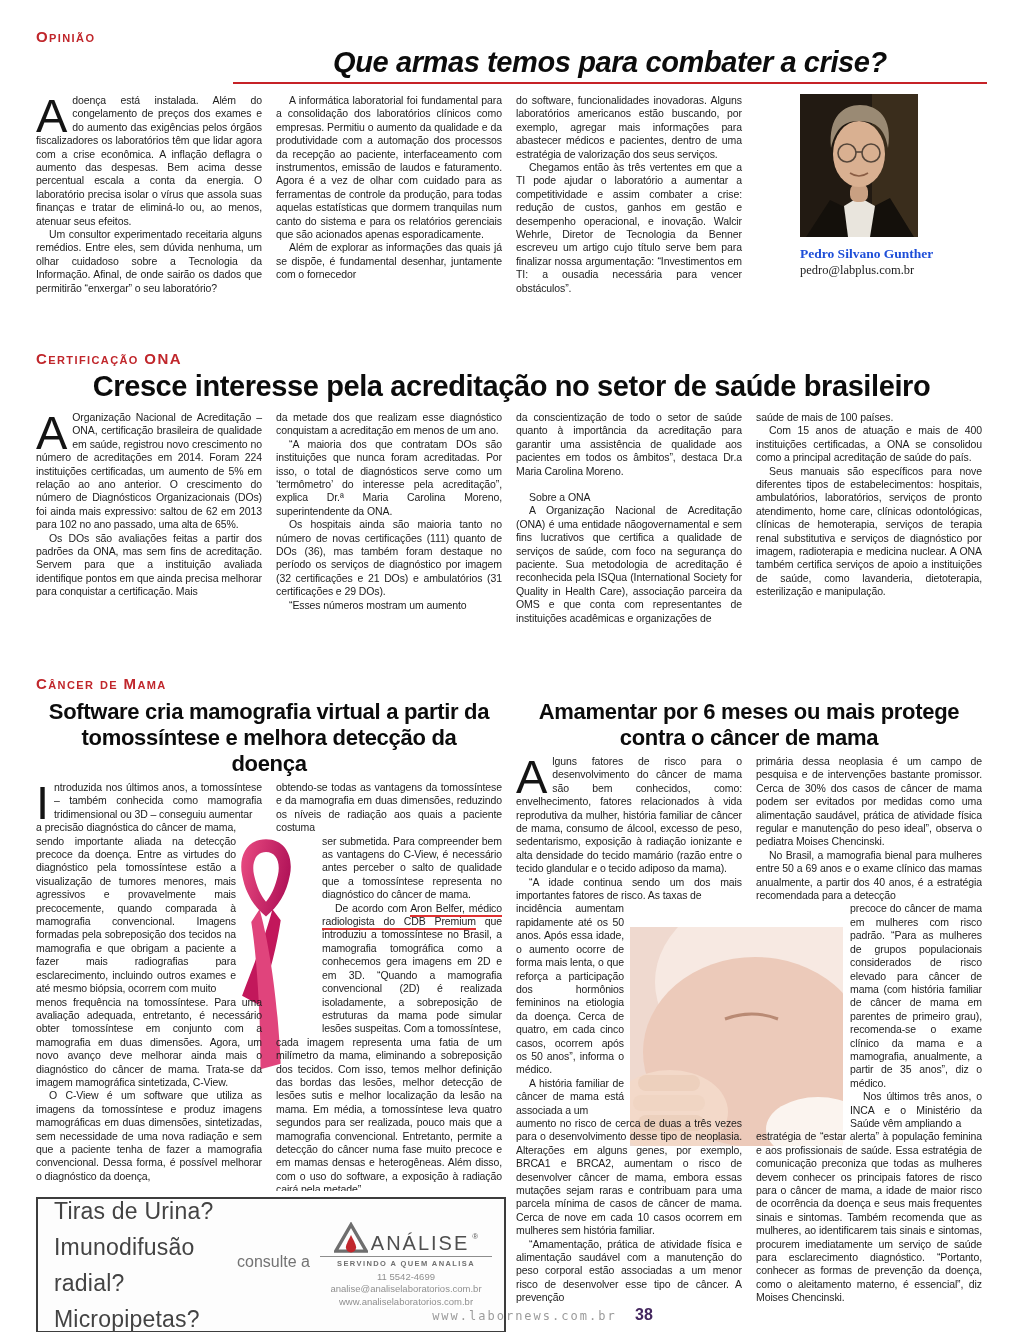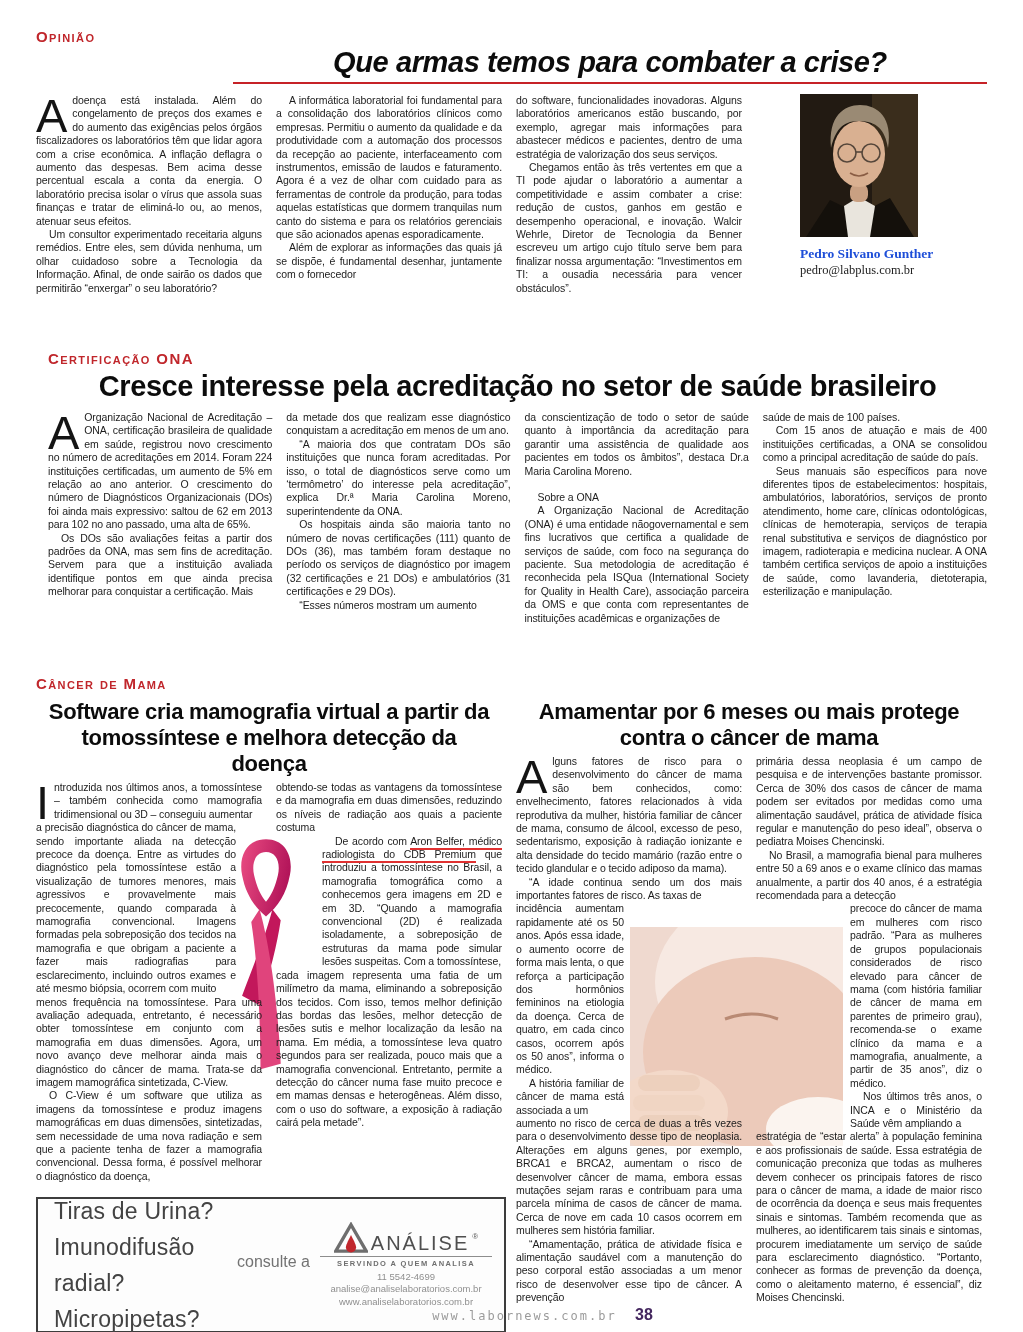--- a/index.html
+++ b/index.html
@@ -19,21 +19,21 @@
     color:#0c0c0c; text-align:center;font-style:italic;
   }
   h1.headline-ona { font-size:29px; line-height:33px; font-weight:700; letter-spacing:-0.4px; color:#0c0c0c; text-align:center; margin-top:2px; }
   .cols { display:flex; gap:14px; margin-top:10px; }
   .col { width:226px; position:relative; z-index:1; }
   .body p { font-size:10.5px; line-height:13.4px; text-align:justify; letter-spacing:-0.1px; }
   p.ind { text-indent:13px; }
   p.subhead { margin-top:13px; }
   .drop::first-letter { float:left; font-size:47px; line-height:37px; padding:3px 5px 0 0; color:#141414; }
   #opiniao-cols { height:242px; overflow:hidden; }
-  #ona { margin-top:14px;margin-left:12px; }
+  #ona { margin-top:14px; }
   #ona-cols { height:252px; overflow:hidden; margin-top:8px; }
   #cancer { margin-top:12px; }
   .articles { display:flex; gap:14px; margin-top:4px; }
   .article { width:466px; }
   .article h2 {
     font-size:22px; line-height:26px; font-weight:700; letter-spacing:-0.3px;
     text-align:center; color:#0c0c0c; margin:2px 6px 4px;
   }
   .article .cols { position:relative; margin-top:4px; }
   #mamo-cols { height:410px; overflow:hidden; }
@@ -166,20 +166,21 @@
             <p class="drop">Introduzida nos últimos anos, a tomossíntese – também conhecida como mamografia tridimensional ou 3D – conseguiu aumentar</p>
             <div class="mamo-c1-narrow">
               <p>a precisão diagnóstica do câncer de mama, sendo importante aliada na detecção precoce da doença. Entre as virtudes do diagnóstico pela tomossíntese estão a visualização de tumores menores, mais agressivos e provavelmente mais precocemente, quando comparada à mamografia convencional. Imagens formadas pela sobreposição dos tecidos na mamografia e que obrigam a paciente a fazer mais radiografias para esclarecimento, incluindo outros exames e até mesmo biópsia, ocorrem com muito</p>
             </div>
             <p>menos frequência na tomossíntese. Para uma avaliação adequada, entretanto, é necessário obter tomossíntese em conjunto com a mamografia em duas dimensões. Agora, um novo avanço deve melhorar ainda mais o diagnóstico do câncer de mama. Trata-se da imagem mamográfica sintetizada, C-View.</p>
             <p class="ind">O C-View é um software que utiliza as imagens da tomossíntese e produz imagens mamográficas em duas dimensões, sintetizadas, sem necessidade de uma nova radiação e sem que a paciente tenha de fazer a mamografia convencional. Dessa forma, é possível melhorar o diagnóstico da doença,</p>
           </div>
           <div class="col">
             <p>obtendo-se todas as vantagens da tomossíntese e da mamografia em duas dimensões, reduzindo os níveis de radiação aos quais a paciente costuma</p>
             <div class="mamo-c2-narrow">
+              <p>ser submetida. Para compreender bem as vantagens do C-View, é necessário antes perceber o salto de qualidade que a tomossíntese representa no diagnóstico do câncer de mama.</p>
               <p class="ind"><span>De acordo com </span><span class="red-underline">Aron Belfer, médico radiologista do CDB Premium</span><span> que introduziu a tomossíntese no Brasil, a mamografia tomográfica como a conhecemos gera imagens em 2D e em 3D. “Quando a mamografia convencional (2D) é realizada isoladamente, a sobreposição de estruturas da mama pode simular lesões suspeitas. Com a tomossíntese,</span></p>
             </div>
             <p>cada imagem representa uma fatia de um milímetro da mama, eliminando a sobreposição dos tecidos. Com isso, temos melhor definição das bordas das lesões, melhor detecção de lesões sutis e melhor localização da lesão na mama. Em média, a tomossíntese leva quatro segundos para ser realizada, pouco mais que a mamografia convencional. Entretanto, permite a detecção do câncer numa fase muito precoce e em mamas densas e heterogêneas. Além disso, com o uso do software, a exposição à radiação cairá pela metade”.</p>
           </div>
         </div>
 
         <div class="ad">
           <div class="ad-questions">
             <div class="ad-q">Tiras de Urina?</div>
             <div class="ad-q">Imunodifusão radial?</div>

